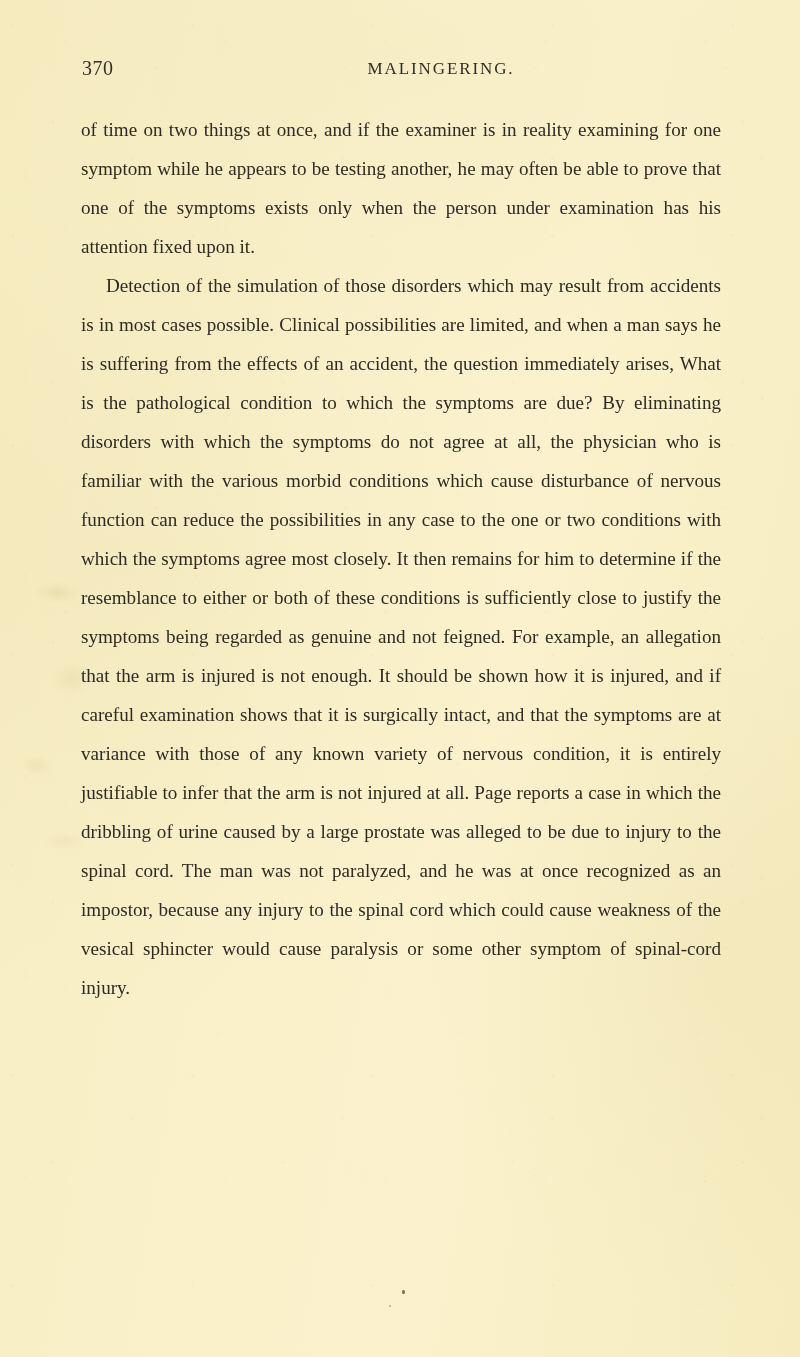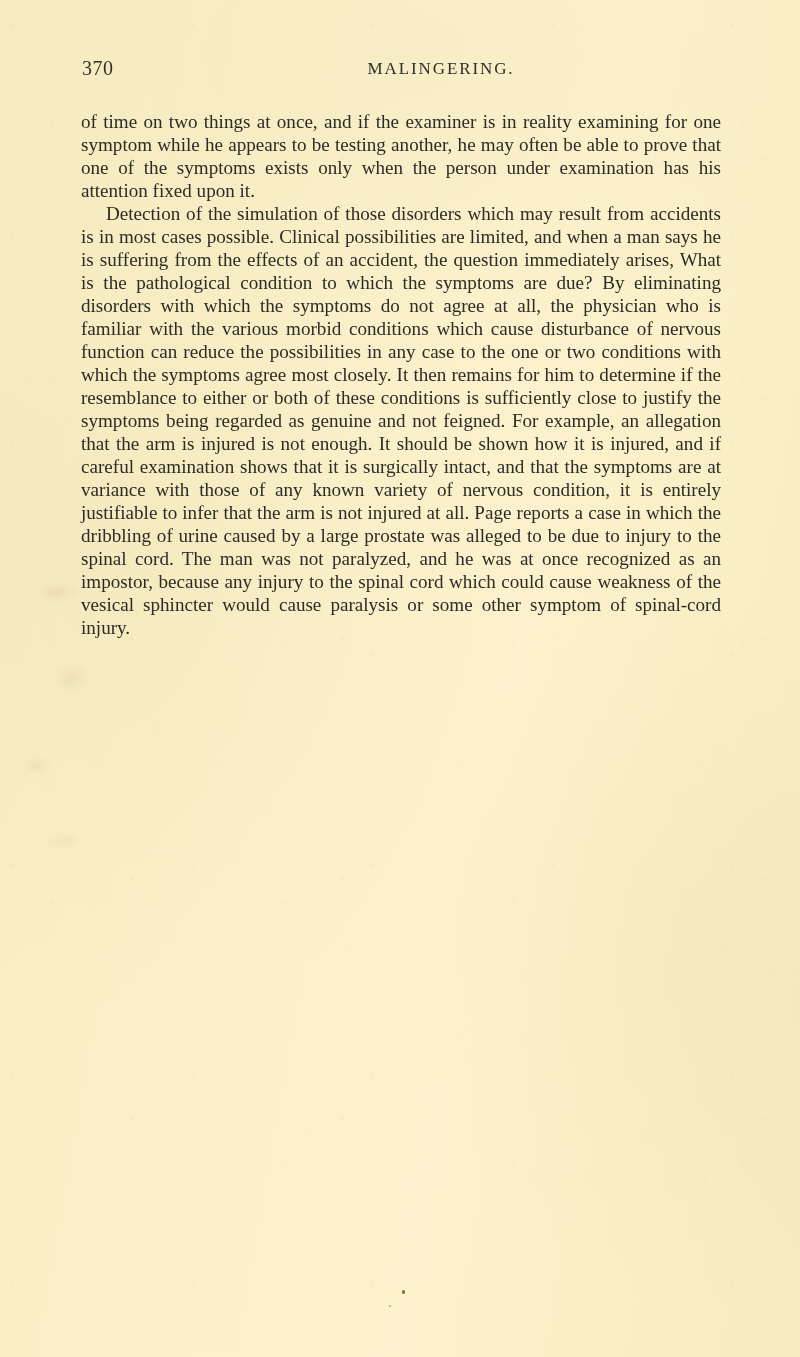--- a/index.html
+++ b/index.html
@@ -90,21 +90,21 @@
     color: #2f2d28;
   }
 
   .textblock {
     position: absolute;
     left: 81px;
     top: 110px;
     width: 640px;
     font-family: "Liberation Serif", "DejaVu Serif", serif;
     font-size: 19.1px;
-    line-height: 23px;
+    line-height: 39px;
     color: #2d2b26;
     text-align: justify;
     text-align-last: left;
     -webkit-font-smoothing: antialiased;
   }
 
   .textblock p {
     margin: 0;
     text-indent: 25px;
   }

